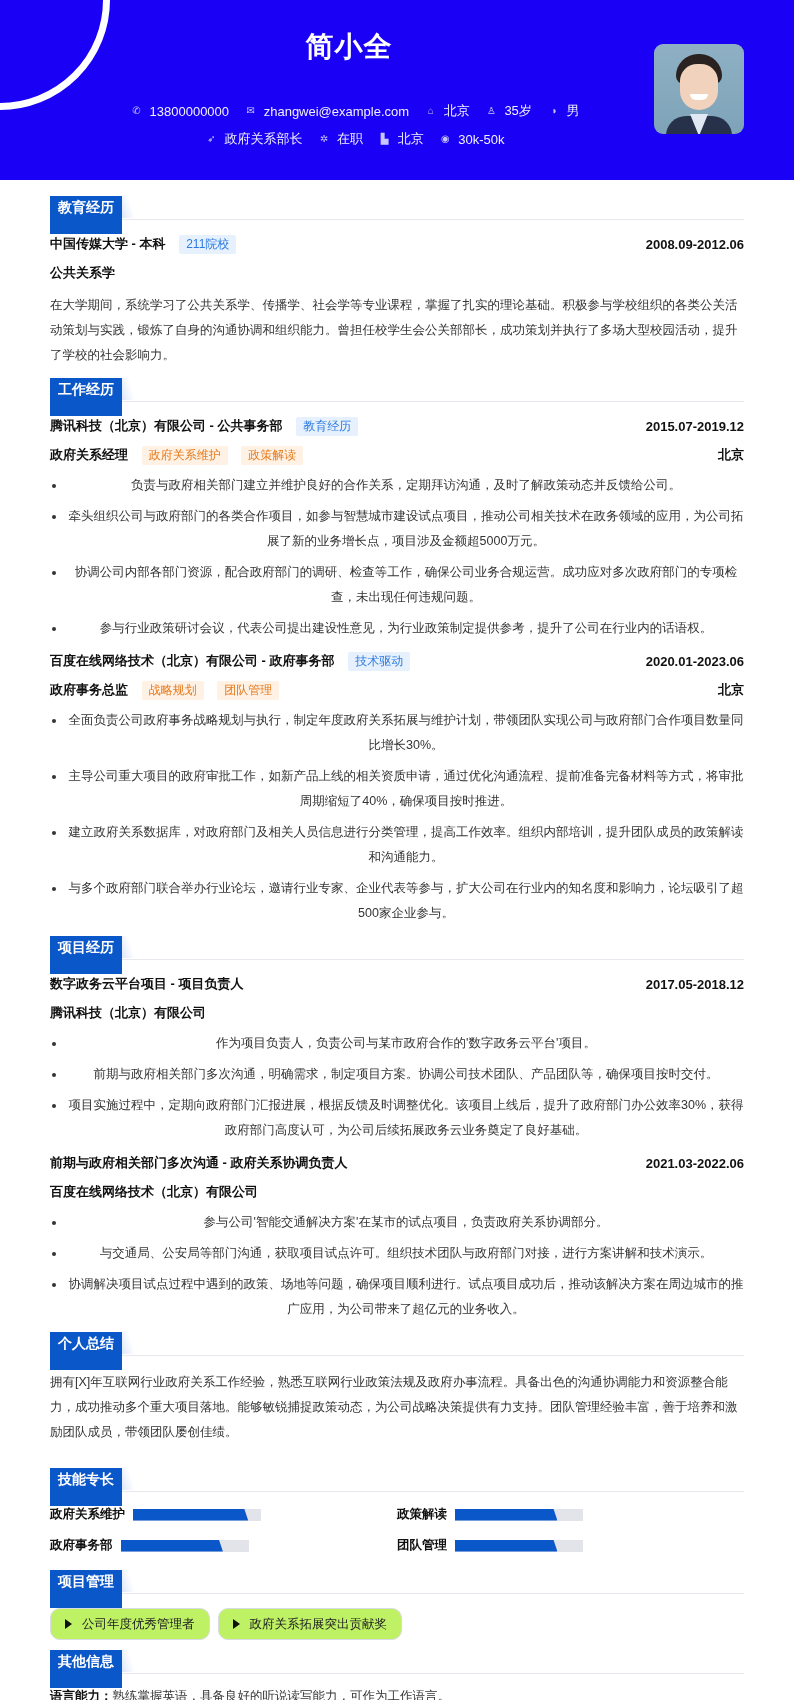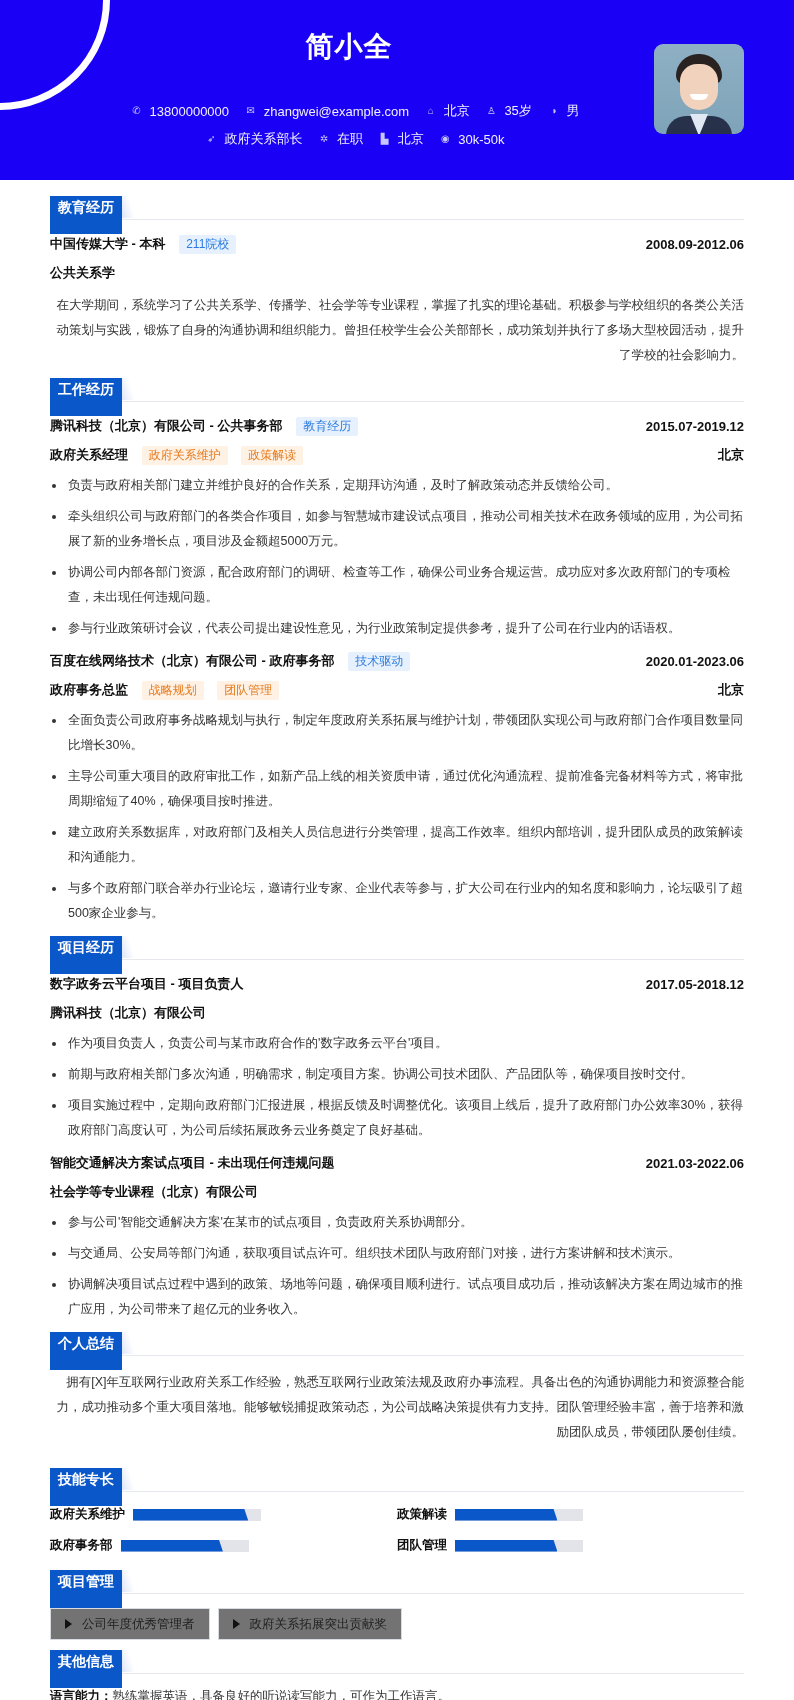--- a/index.html
+++ b/index.html
@@ -119,30 +119,30 @@
     border-radius: 2px;
     font-weight: normal;
   }
   .tag.blue { background: #e6f1fd; color: #2c7be0; }
   .tag.orange { background: #fff1e4; color: #e57a1c; }
   .para {
     margin-top: 10px;
     line-height: 25px;
     font-size: 12.5px;
     color: #333;
-    text-align: right;
   }
   ul.bullets { list-style: none; margin-top: 8px; }
   ul.bullets li {
     position: relative;
     padding-left: 18px;
     line-height: 25px;
     font-size: 12.5px;
     color: #333;
     margin-bottom: 6px;
+    text-align: center;
   }
   ul.bullets li::before {
     content: "";
     position: absolute; left: 2px; top: 11px;
     width: 4px; height: 4px; border-radius: 50%;
     background: #333;
   }
   .entry { margin-bottom: 10px; }
   .entry + .entry { margin-top: 6px; }
 
@@ -162,23 +162,23 @@
     position: absolute; left: 0; top: 0; height: 12px;
     background: #0a57c9;
     clip-path: polygon(0 0, calc(100% - 4px) 0, 100% 100%, 0 100%);
   }
 
   .awards { display: flex; gap: 8px; margin-top: 4px; margin-bottom: 10px; }
   .award {
     display: inline-flex; align-items: center;
     height: 32px; padding: 0 14px;
     border: 1px solid #d8dbe2;
-    border-radius: 0;
+    border-radius: 10px;
     font-size: 12.5px; color: #222;
-    background: #737373;
+    background: #bef264;
   }
   .award .tri {
     display: inline-block; width: 0; height: 0;
     border-top: 5px solid transparent; border-bottom: 5px solid transparent;
     border-left: 7px solid #111;
     margin-right: 10px;
   }
   .other { font-size: 12.5px; color: #333; margin-top: 4px; }
   .other .k { font-weight: bold; color: #111; }
 </style>
@@ -333,25 +333,25 @@
       </div>
       <ul class="bullets">
         <li>作为项目负责人，负责公司与某市政府合作的'数字政务云平台'项目。</li>
         <li>前期与政府相关部门多次沟通，明确需求，制定项目方案。协调公司技术团队、产品团队等，确保项目按时交付。</li>
         <li>项目实施过程中，定期向政府部门汇报进展，根据反馈及时调整优化。该项目上线后，提升了政府部门办公效率30%，获得政府部门高度认可，为公司后续拓展政务云业务奠定了良好基础。</li>
       </ul>
     </div>
 
     <div class="entry">
       <div class="row">
-        <span class="bold">智能交通解决方案试点项目 - 未出现任何违规问题</span>
+        <span class="bold">前期与政府相关部门多次沟通 - 政府关系协调负责人</span>
         <span class="bold">2021.03-2022.06</span>
       </div>
       <div class="row">
-        <span class="bold">社会学等专业课程（北京）有限公司</span>
+        <span class="bold">百度在线网络技术（北京）有限公司</span>
       </div>
       <ul class="bullets">
         <li>参与公司'智能交通解决方案'在某市的试点项目，负责政府关系协调部分。</li>
         <li>与交通局、公安局等部门沟通，获取项目试点许可。组织技术团队与政府部门对接，进行方案讲解和技术演示。</li>
         <li>协调解决项目试点过程中遇到的政策、场地等问题，确保项目顺利进行。试点项目成功后，推动该解决方案在周边城市的推广应用，为公司带来了超亿元的业务收入。</li>
       </ul>
     </div>
   </div>
 
   <div class="section">

